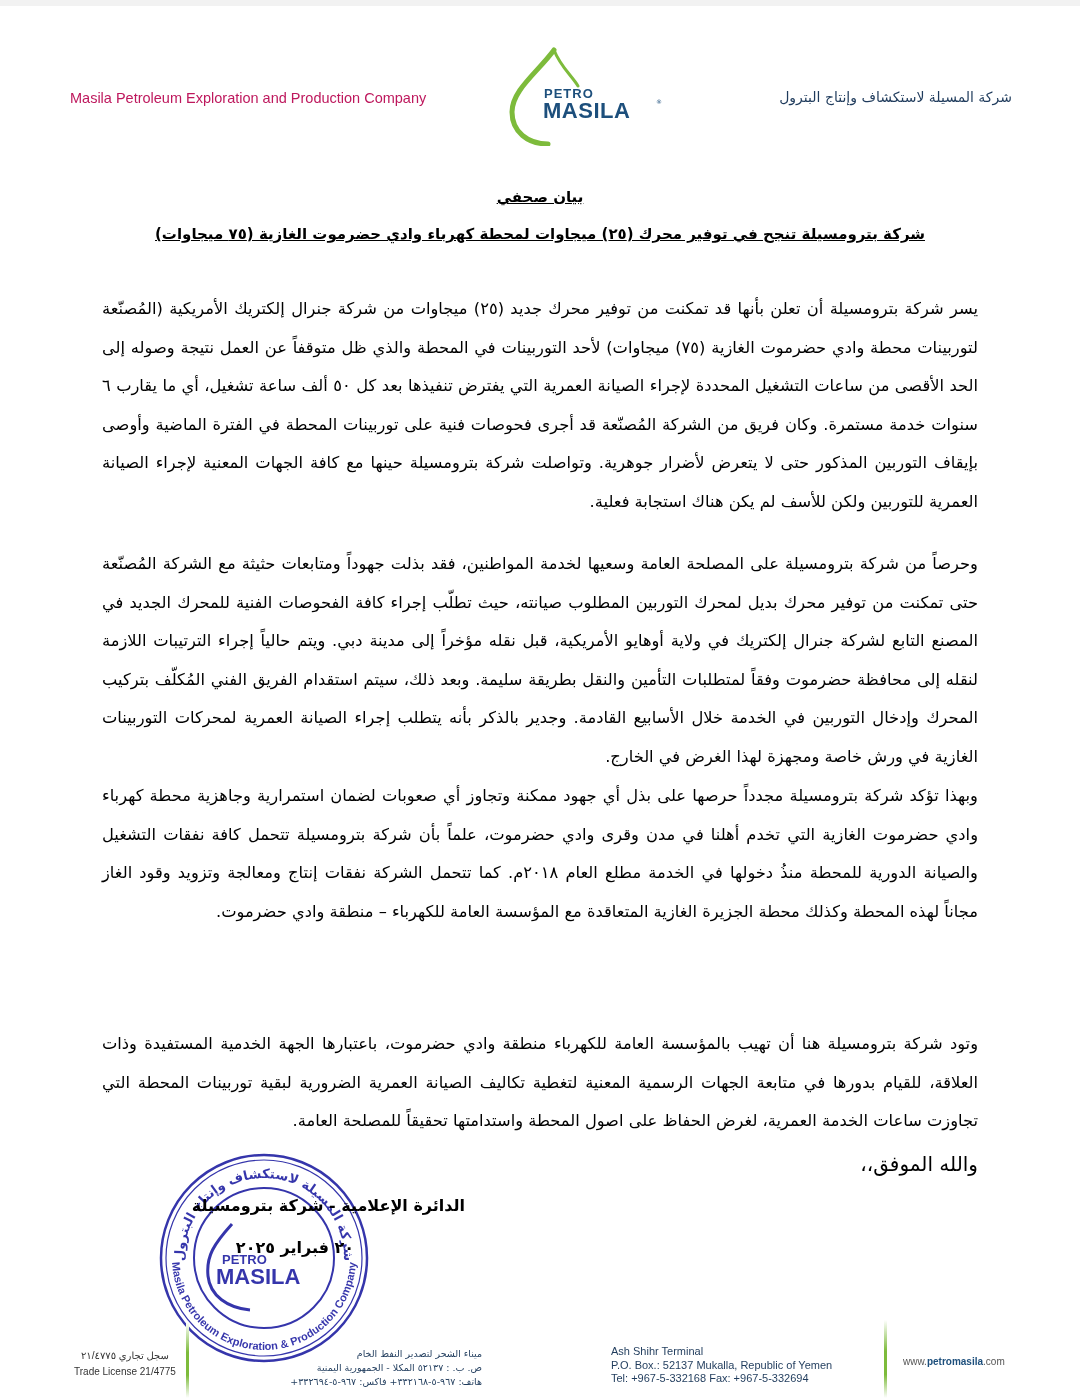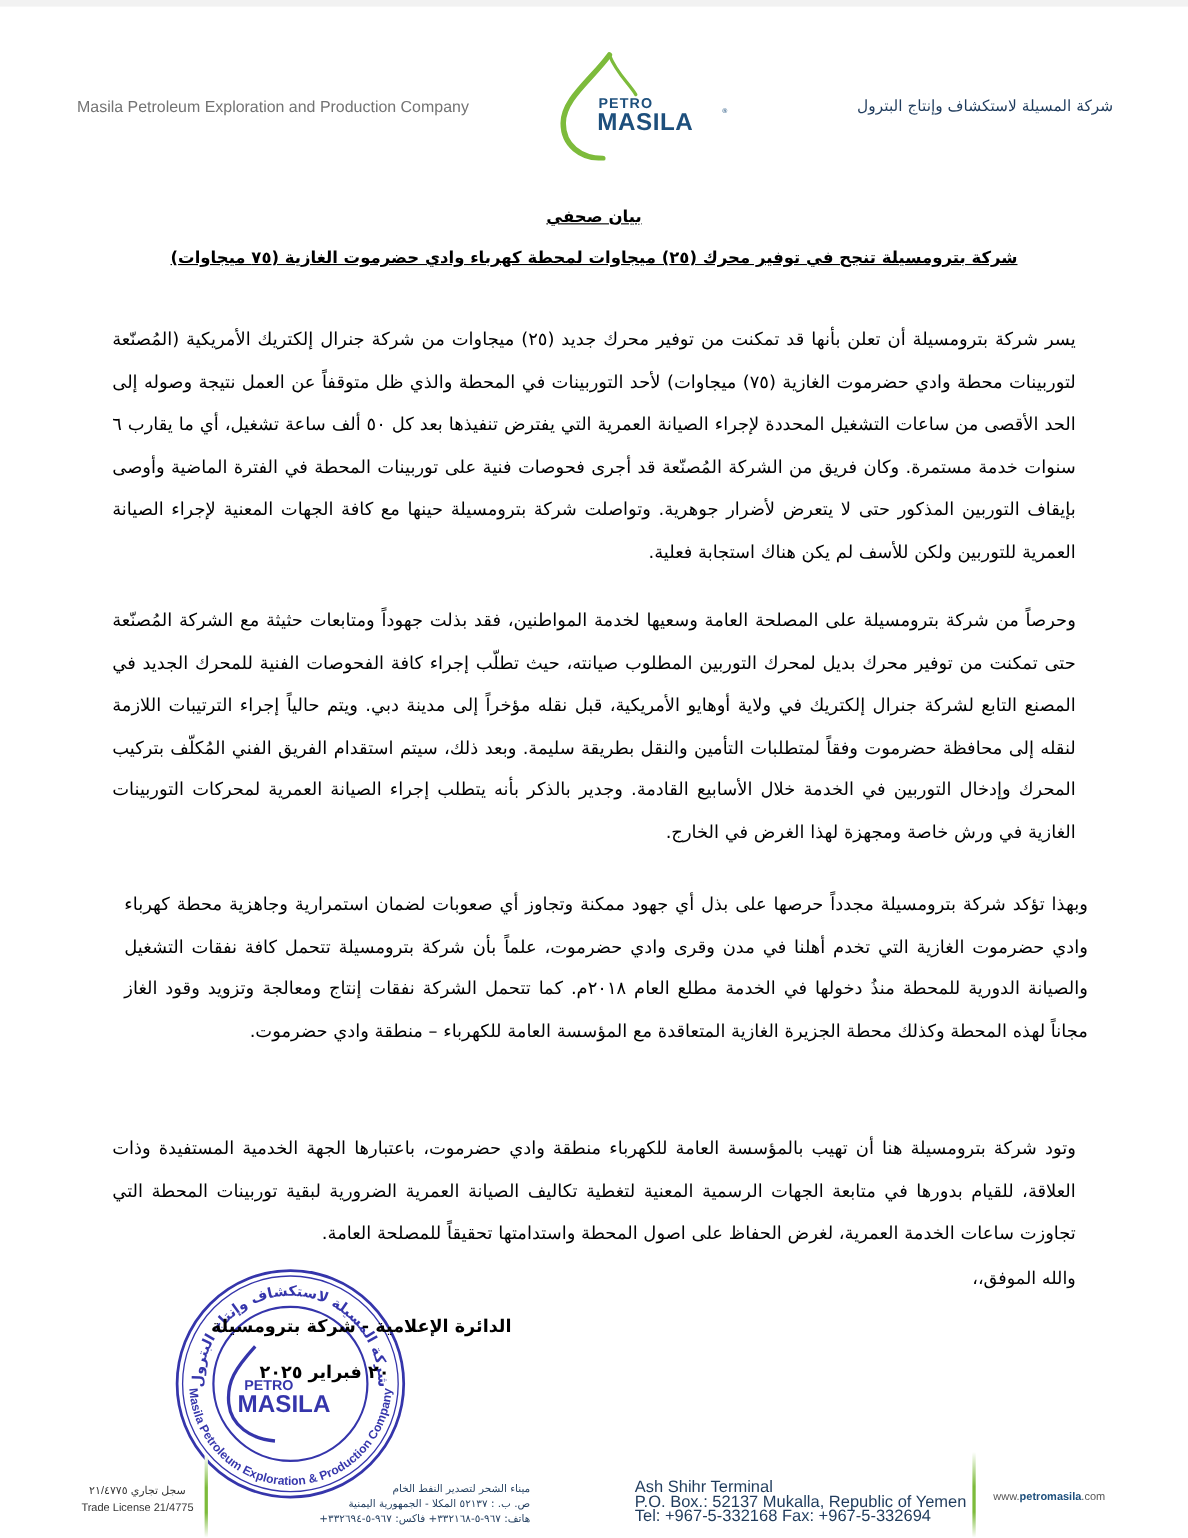--- a/index.html
+++ b/index.html
@@ -4,21 +4,21 @@
   <style>
     html, body { margin: 0; padding: 0; }
     body {
       width: 1080px; height: 1398px; position: relative; overflow: hidden;
       background: #ffffff; font-family: "DejaVu Sans", sans-serif; color: #000;
     }
     .topbar { position: absolute; left: 0; top: 0; width: 1080px; height: 6px; background: #f2f2f2; }
 
     
     .hdr-en { position: absolute; left: 70px; top: 88px; width: 420px;
-      font-family: "Liberation Sans", sans-serif; font-size: 14.5px; line-height: 21px; color: #737373; }
+      font-family: "Liberation Sans", sans-serif; font-size: 14.5px; line-height: 21px; color: #be185d; }
     .hdr-ar { position: absolute; right: 68px; top: 86px; width: 360px; direction: rtl; text-align: right;
       font-family: "DejaVu Sans", sans-serif; font-size: 14px; line-height: 22px; color: #1f3b5c; }
     .logo { position: absolute; left: 508px; top: 46px; width: 160px; height: 100px; }
     .logo svg { position: absolute; left: 0; top: 0; }
     .logo .petro { position: absolute; left: 36px; top: 40px; font-family: "Liberation Sans", sans-serif;
       font-weight: bold; font-size: 13px; letter-spacing: 1px; color: #1d4f7c; }
     .logo .masila { position: absolute; left: 35px; top: 52px; font-family: "Liberation Sans", sans-serif;
       font-weight: bold; font-size: 22px; letter-spacing: 0.5px; color: #1d4f7c; }
     .logo .reg { position: absolute; left: 148px; top: 52px; font-size: 6px; color: #1d4f7c; }
 
@@ -26,39 +26,39 @@
     .title1 { position: absolute; left: 0; width: 1080px; top: 188px; text-align: center; direction: rtl;
       font-family: "DejaVu Sans", sans-serif; font-weight: bold; font-size: 15px; text-decoration: underline; }
     .title2 { position: absolute; left: 120px; width: 840px; top: 225px; text-align: center; direction: rtl;
       font-family: "DejaVu Sans", sans-serif; font-weight: bold; font-size: 15px; text-decoration: underline; }
 
     
     .body { position: absolute; left: 102px; width: 876px; direction: rtl; text-align: justify;
       text-align-last: right; font-family: "DejaVu Sans", sans-serif; font-size: 16.3px; line-height: 38.5px; }
     .p1 { top: 290px; }
     .p2 { top: 545px; }
-    .p3 { top: 803px; margin-left: 11px; }
+    .p3 { top: 777px; }
     .p4 { top: 1025px; }
-    .closing { position: absolute; right: 102px; top: 1152px; direction: rtl; font-size: 16px; }
+    .closing { position: absolute; right: 102px; top: 1152px; direction: rtl; font-size: 20px; }
     .sign1 { position: absolute; right: 615px; top: 1196px; direction: rtl; font-weight: bold; font-size: 16px; }
     .sign2 { position: absolute; right: 726px; top: 1238px; direction: rtl; font-weight: bold; font-size: 16px; }
 
     
     .stamp { position: absolute; left: 158px; top: 1152px; width: 212px; height: 212px; opacity: 0.88; }
 
     
     .f-license { position: absolute; left: 74px; top: 1348px; font-family: "Liberation Sans", sans-serif;
       font-size: 10px; line-height: 16px; color: #333; }
     .f-license .ar { direction: rtl; text-align: center; unicode-bidi: plaintext; }
     .f-divider1 { position: absolute; left: 186px; top: 1322px; width: 3px; height: 76px;
       background: linear-gradient(#ffffff, #7dbb3b 40%, #7dbb3b 70%, #ffffff); }
     .f-ar { position: absolute; left: 280px; width: 202px; top: 1347px; direction: rtl; text-align: right;
       font-size: 9.5px; line-height: 14px; color: #1f3b5c; }
-    .f-en { position: absolute; left: 577px; top: 1345px; font-family: "Liberation Sans", sans-serif;
-      font-size: 15px; line-height: 13.5px; color: #1f3b5c; }
+    .f-en { position: absolute; left: 611px; top: 1345px; font-family: "Liberation Sans", sans-serif;
+      font-size: 11px; line-height: 13.5px; color: #1f3b5c; }
     .f-divider2 { position: absolute; left: 884px; top: 1320px; width: 3px; height: 78px;
       background: linear-gradient(#ffffff, #7dbb3b 40%, #7dbb3b 70%, #ffffff); }
     .f-web { position: absolute; left: 903px; top: 1356px; font-family: "Liberation Sans", sans-serif;
       font-size: 10px; color: #555; }
     .f-web b { color: #1d4f7c; }
   </style>
 </head>
 <body>
 
 <div class="topbar"></div>

